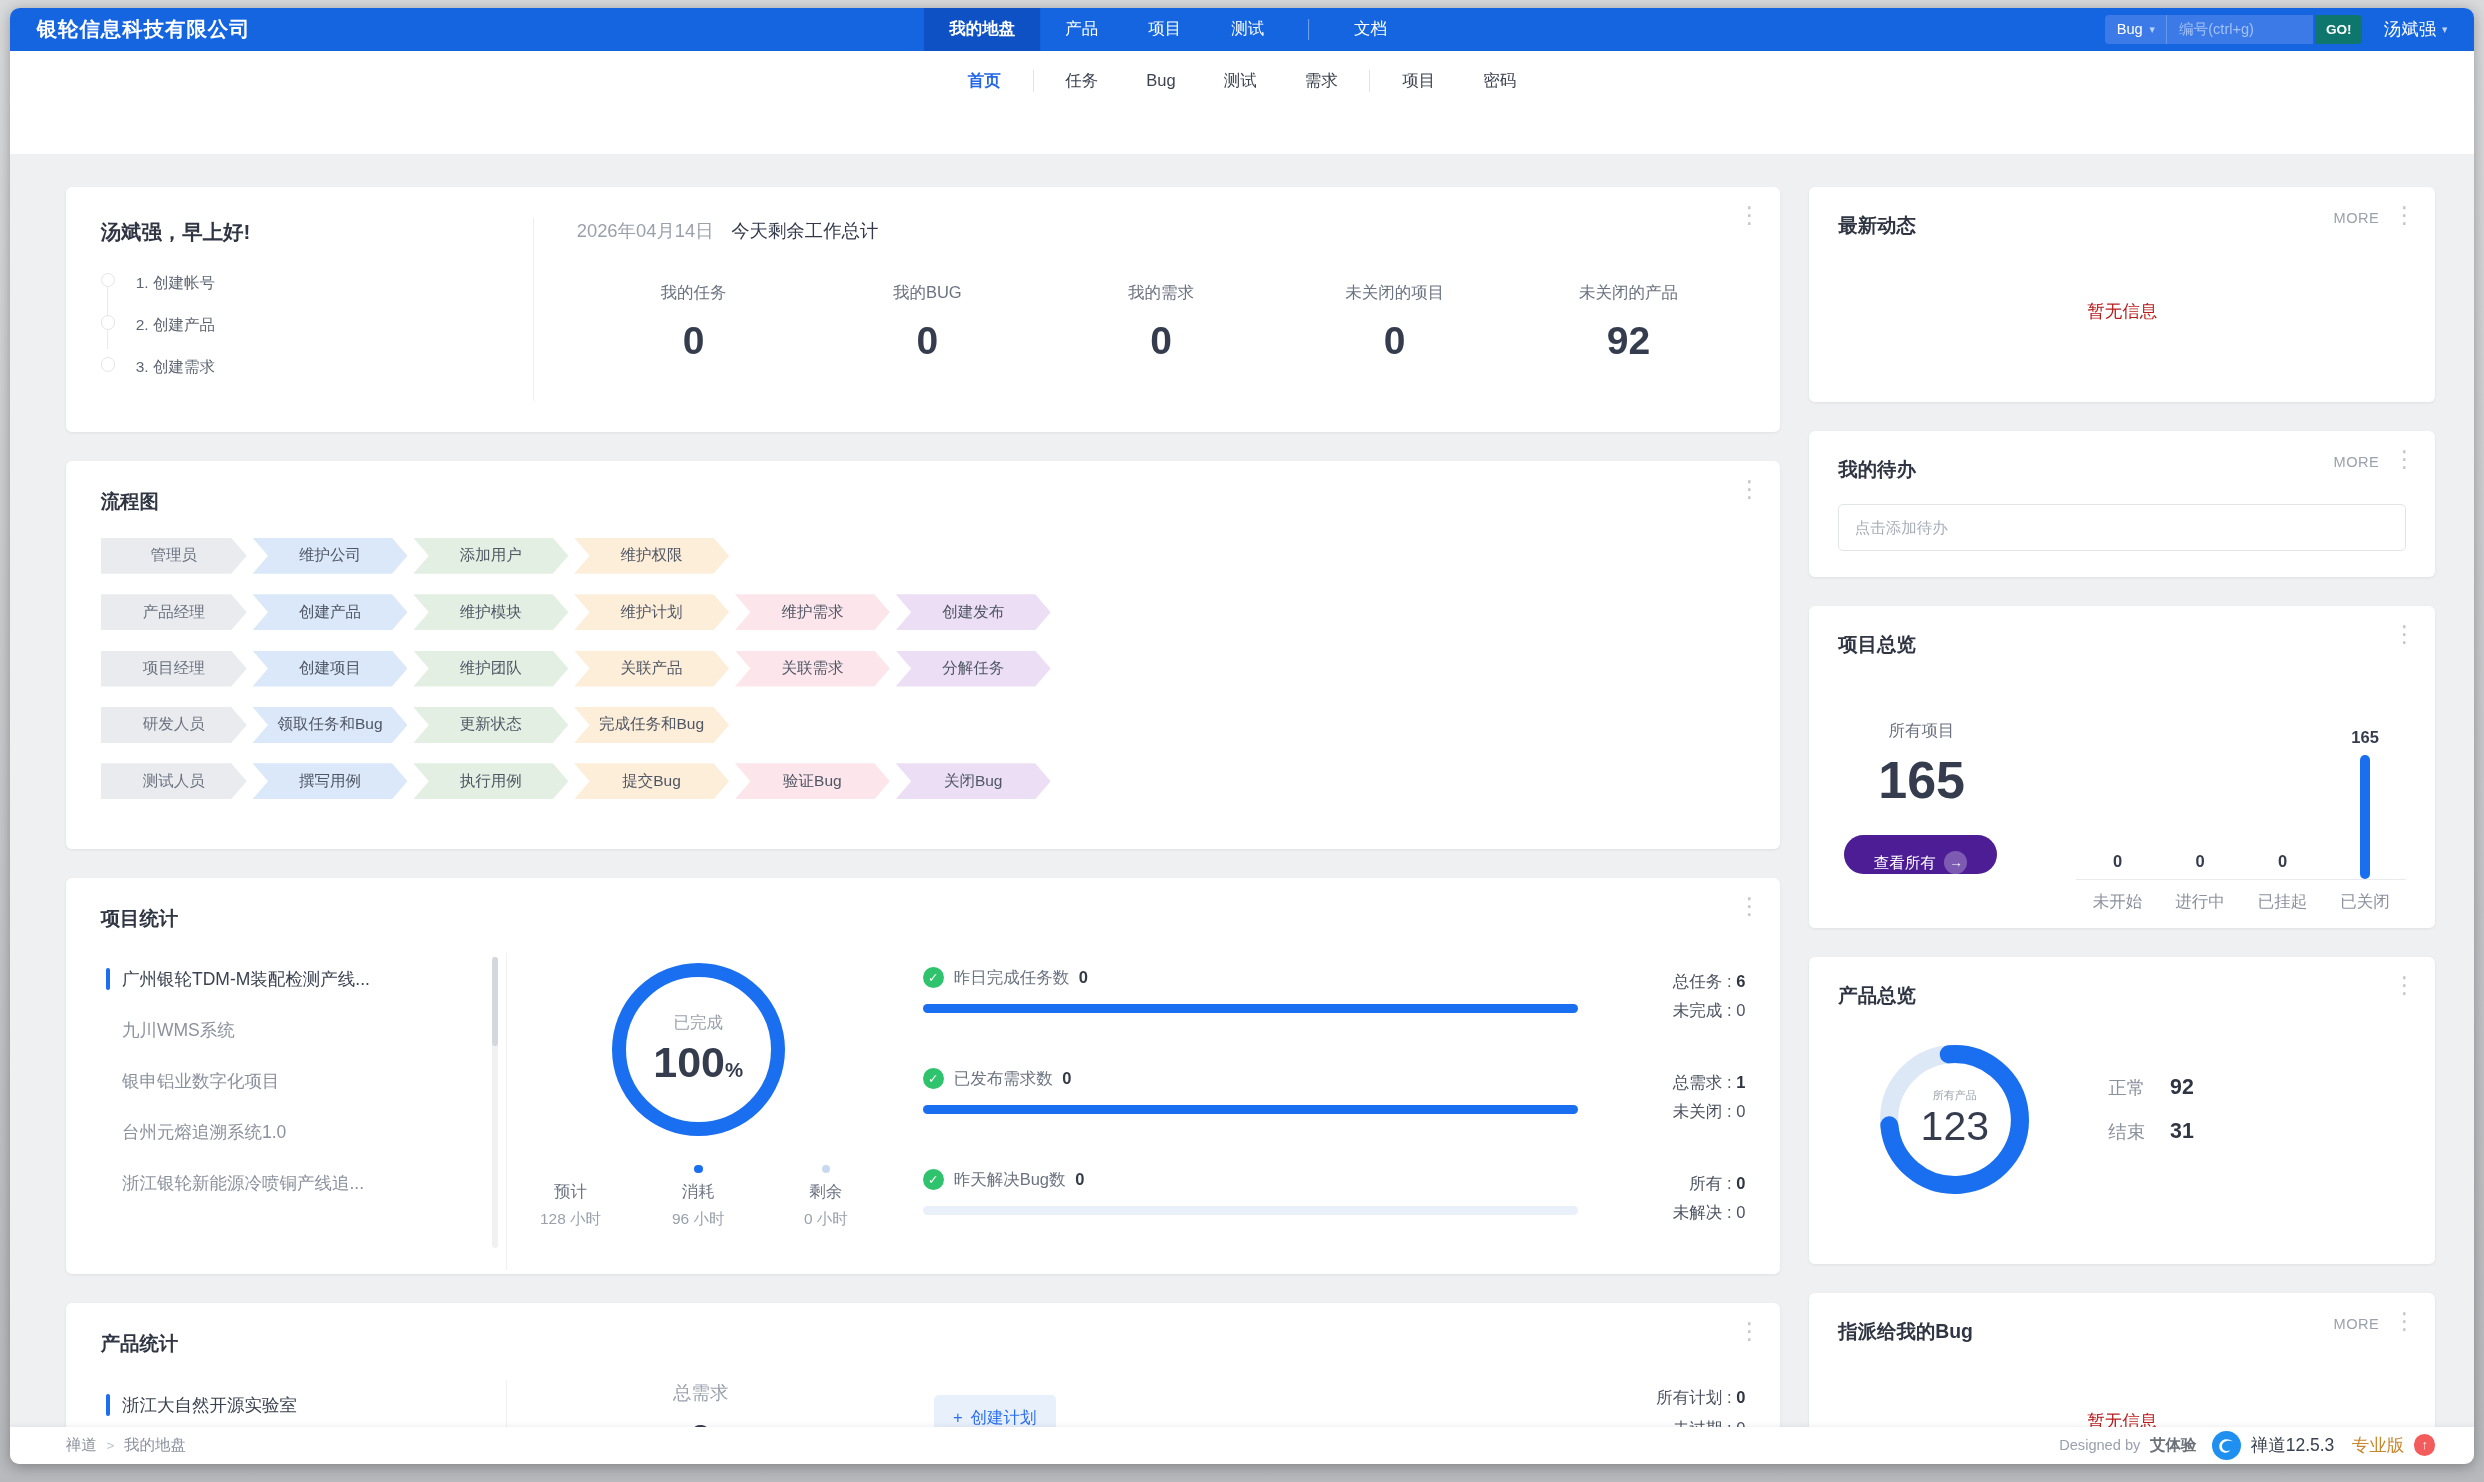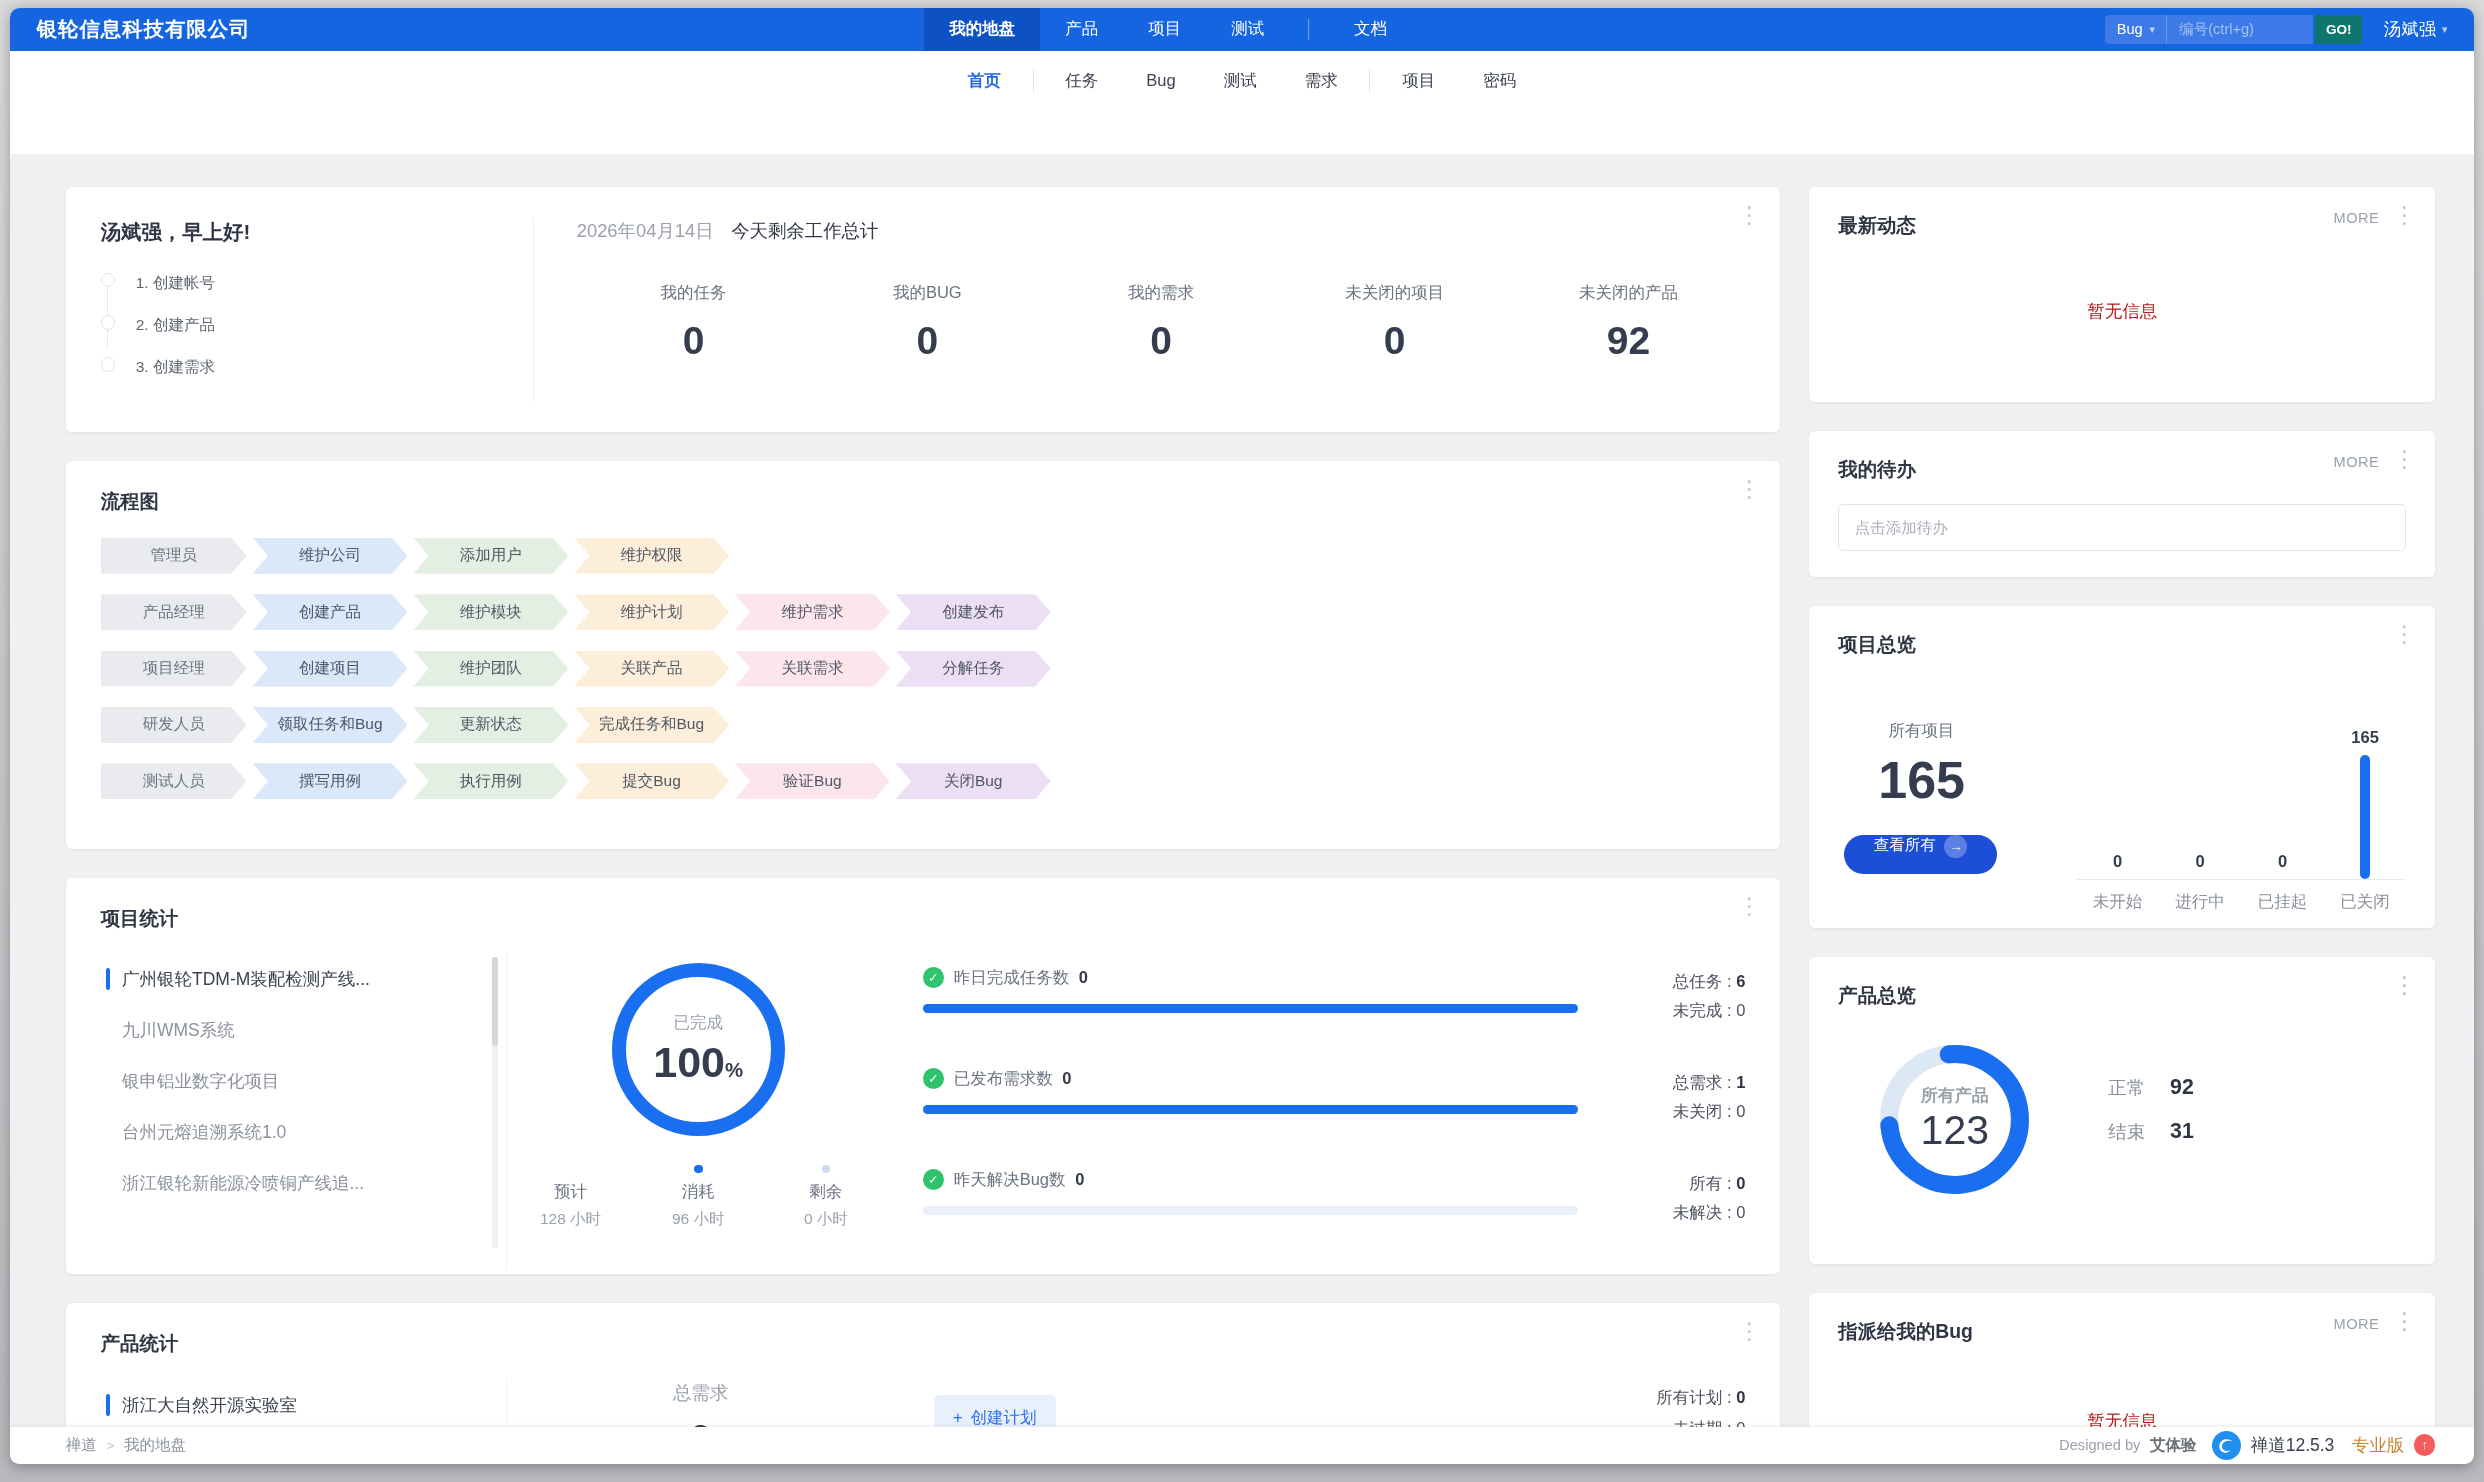--- a/index.html
+++ b/index.html
@@ -118,36 +118,36 @@
   .card-a { height:215px; }
   .card-a .empty-msg { margin-top:60px; }
   .card-b { height:146px; }
   .todo-input { margin-top:21.3px; width:100%; height:47px; border:1px solid #e2e4e8; border-radius:4.9px; padding:0 15.5px; font-size:15.5px; color:#333; outline:none; font-family:inherit; }
   .todo-input::placeholder { color:#a8aeb8; }
   .card-c { height:322px; }
   .po-body { display:flex; }
   .po-left { width:238px; padding:62px 0 0 5.8px; }
   .po-all-label { font-size:16.5px; color:#6b7280; text-align:center; width:155px; }
   .po-all-value { font-size:52px; font-weight:bold; color:#353c4e; margin-top:7.8px; text-align:center; width:155px; }
-  .view-all-btn { margin-top:25px; background:#1d4ed8; color:#fff; border:none; border-radius:19.4px; height:39px; width:153px; font-size:15.5px; display:flex; align-items:flex-start; justify-content:center; gap:8.7px; cursor:pointer; font-family:inherit; }
+  .view-all-btn { margin-top:25px; background:#4c1d95; color:#fff; border:none; border-radius:19.4px; height:39px; width:153px; font-size:15.5px; display:flex; align-items:flex-end; justify-content:center; gap:8.7px; cursor:pointer; font-family:inherit; }
   .view-all-btn .arr { width:23px; height:23px; border-radius:50%; background:rgba(255,255,255,.28); display:flex; align-items:center; justify-content:center; font-size:13.6px; }
   .po-chart { flex:1; padding-top:54px; }
   .po-cols { display:flex; }
   .po-col { flex:1; display:flex; flex-direction:column; justify-content:flex-end; align-items:center; height:167px; }
   .po-colval { font-size:16.5px; font-weight:bold; color:#353c4e; margin-bottom:7.8px; }
   .po-bar { width:9.7px; border-radius:4.9px; background:#1a6ff1; }
   .h0 { height:0; } .h165 { height:124px; }
   .po-baseline { border-top:1px solid #e8eaed; }
   .po-cats { display:flex; margin-top:11.6px; }
   .po-cat { flex:1; text-align:center; font-size:16.5px; color:#8b919d; }
   .card-d { height:307px; }
   .pd-body { display:flex; align-items:center; padding:27px 0 0 33px; }
   .pd-donut { position:relative; width:167px; height:167px; }
   .pd-center { position:absolute; inset:0; display:flex; flex-direction:column; align-items:center; justify-content:center; }
-  .pd-center-label { font-size:17px; color:#9aa1ac;font-weight:bold; }
+  .pd-center-label { font-size:11px; color:#9aa1ac; }
   .pd-center-value { font-size:41px; font-weight:normal; color:#353c4e; }
   .pd-legend { margin-left:70px; }
   .pd-legrow { display:flex; align-items:baseline; gap:25px; margin-bottom:19.4px; }
   .pd-leglabel { font-size:18.4px; color:#8b919d; }
   .pd-legvalue { font-size:21.3px; font-weight:bold; color:#2f3542; }
   .card-e { height:223px; }
   .card-e .empty-msg { margin-top:64px; }
   
   .footer { position:absolute; left:0; right:0; bottom:0; height:37px; background:#fff; display:flex; align-items:center; padding:0 39px 0 56px; box-shadow:0 -1px 5.8px rgba(0,0,0,.07); z-index:6; }
   .crumb { display:flex; align-items:center; gap:9.7px; font-size:15.5px; color:#8b919d; }

